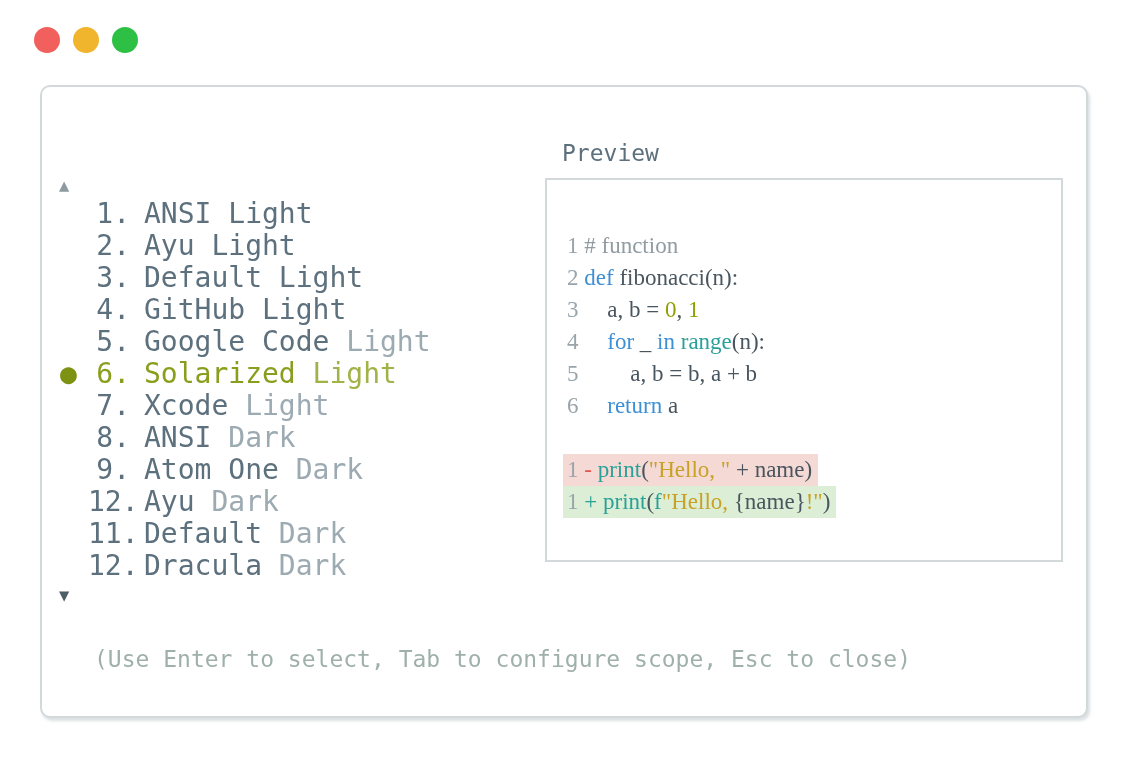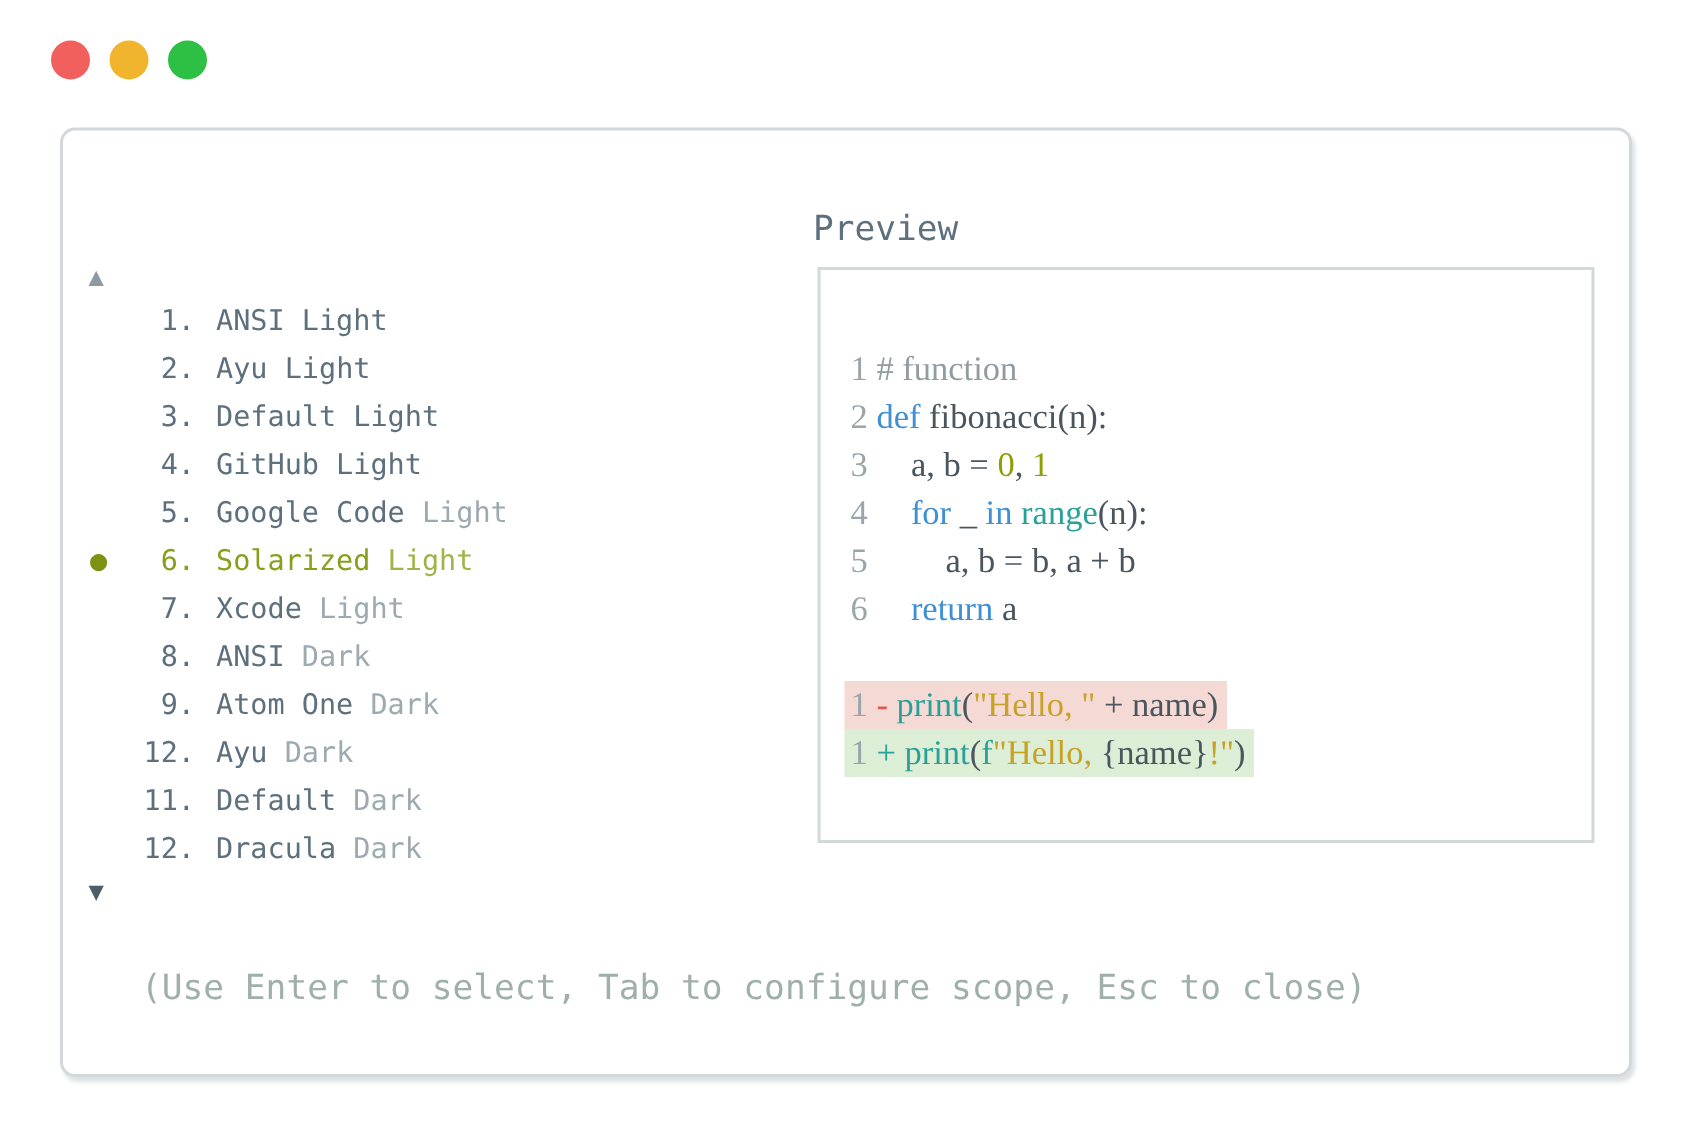--- a/index.html
+++ b/index.html
@@ -14,28 +14,28 @@
   .dot.green{background:var(--traffic-green);}
 
   .panel{
     position:absolute;left:40px;top:85px;width:1048px;height:633px;box-sizing:border-box;
     background:#ffffff;border:2px solid var(--panel-border);border-radius:10px;
     box-shadow:2px 3px 3px rgba(176,186,190,0.45);
   }
   .mono{font-size:23px;line-height:32px;white-space:pre;}
 
   .title-line{position:absolute;left:20px;top:50px;color:var(--title);}
-  .preview-label{position:absolute;left:500px;top:50px;color:var(--slate);}
+  .preview-label{position:absolute;left:520px;top:50px;color:var(--slate);}
 
   .arrow{position:absolute;left:17px;font-size:17px;line-height:17px;}
   .arrow.up{top:90px;color:var(--arrow-up);}
   .arrow.down{top:500px;color:var(--arrow-down);}
 
   .theme-list{position:absolute;left:18px;top:111px;}
-  .theme-row{white-space:pre;font-size:19px;line-height:32px;}
+  .theme-row{white-space:pre;font-size:28px;line-height:32px;}
   .theme-row .marker{display:inline-block;width:28px;color:var(--olive-bullet);}
   .theme-row .tnum{display:inline-block;width:42px;text-align:right;margin-right:14px;color:var(--slate);}
   .theme-row .nm{color:var(--slate);}
   .theme-row .sfx{color:var(--slate);}
   .theme-row .sfx.muted{color:var(--muted);}
   .theme-row.selected .tnum,.theme-row.selected .nm{color:var(--olive);}
   .theme-row.selected .sfx{color:var(--olive-light);}
 
   .hint{position:absolute;left:20px;top:556px;color:var(--hint);margin-left:32px;}
 

